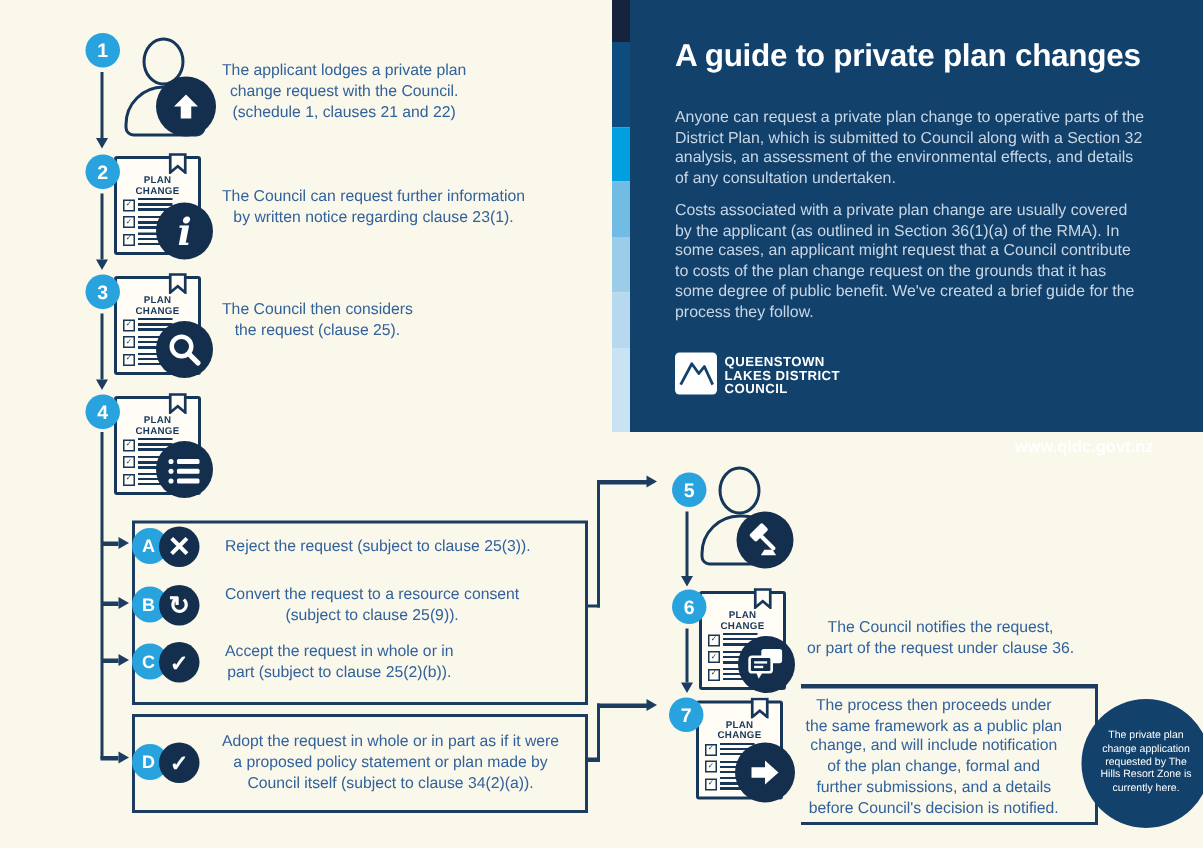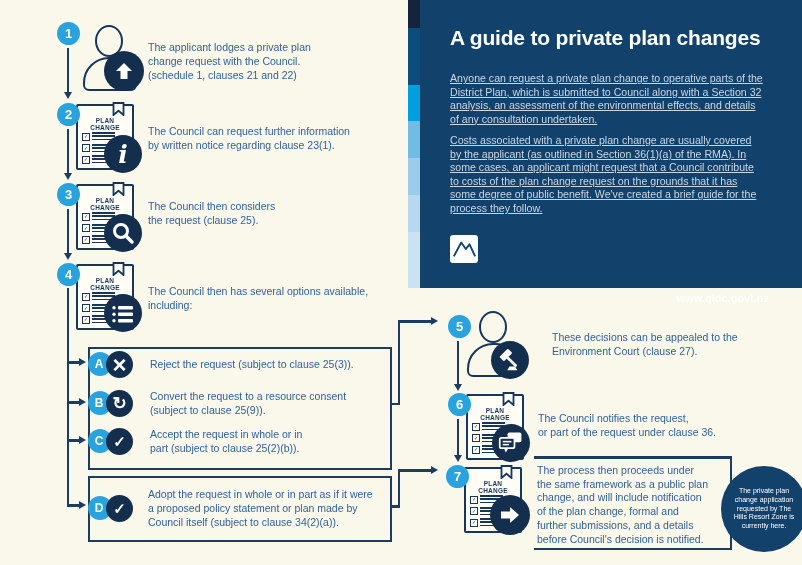--- a/index.html
+++ b/index.html
@@ -6,21 +6,21 @@
   body{font-family:"Liberation Sans",sans-serif;}
   #stage{position:relative;width:802px;height:565px;background:#faf7eb;overflow:hidden;}
 
   
   .ln{position:absolute;background:#1c3c60;}
   .ah-r{position:absolute;width:0;height:0;border-top:4.5px solid transparent;border-bottom:4.5px solid transparent;border-left:7.5px solid #1c3c60;}
   .ah-d{position:absolute;width:0;height:0;border-left:4.5px solid transparent;border-right:4.5px solid transparent;border-top:7.5px solid #1c3c60;}
 
   .badge{position:absolute;width:23px;height:23px;border-radius:50%;background:#29a3de;display:flex;align-items:center;justify-content:center;color:#fff;font-weight:bold;font-size:13px;z-index:4;}
   .icon-circle{position:absolute;border-radius:50%;background:#132f4d;display:flex;align-items:center;justify-content:center;color:#fff;z-index:3;}
-  .txt{position:absolute;color:#31629b;font-size:10.5px;line-height:14px;white-space:pre-line;}
+  .txt{position:absolute;color:#31629b;font-size:10.5px;line-height:14px;white-space:pre-line;text-align:center;}
 
   
   .doc{position:absolute;width:54px;height:62px;background:#fffdf6;border:2.5px solid #16365a;border-radius:2px;z-index:2;}
   .doc .bookmark{position:absolute;top:-4px;right:7px;}
   .doc-label{margin-top:11px;text-align:center;font-size:6.5px;line-height:7px;font-weight:bold;color:#16365a;white-space:pre-line;letter-spacing:.2px;}
   .doc-list{position:absolute;left:4px;bottom:4px;}
   .doc-row{display:flex;align-items:center;margin-top:2.5px;}
   .cb{width:6px;height:6px;border:1.3px solid #16365a;display:flex;align-items:center;justify-content:center;margin-right:2px;color:#16365a;}
   .cb::before{content:"✓";font-size:5px;line-height:5px;}
   .lines{width:23px;height:9px;background:repeating-linear-gradient(to bottom,#16365a 0 1.6px,transparent 1.6px 3.4px);}
@@ -38,21 +38,21 @@
   .glyph-info::before{content:"i";font-family:"DejaVu Serif",serif;font-style:italic;font-weight:bold;font-size:25px;line-height:25px;}
 
   
   .obox{position:absolute;border:2.5px solid #1c3c60;background:transparent;}
 
   
   #panel{position:absolute;left:420px;top:0;width:382px;height:288px;background:#12416b;}
   #strip{position:absolute;left:408px;top:0;width:12px;height:288px;}
   #strip div{width:12px;}
   .panel-title{position:absolute;left:30px;top:26px;color:#fff;font-size:21px;font-weight:bold;letter-spacing:-0.2px;}
-  .panel-p{position:absolute;left:30px;color:#c9d7e5;font-size:10.6px;line-height:13.6px;white-space:pre-line;text-decoration:underline;}
+  .panel-p{position:absolute;left:30px;color:#c9d7e5;font-size:10.6px;line-height:13.6px;white-space:pre-line;}
   .logo-box{position:absolute;left:30px;top:235px;width:28px;height:28px;background:#fff;border-radius:3px;display:flex;align-items:center;justify-content:center;}
   .logo-text{position:absolute;left:63px;top:237px;color:#fff;font-size:8.8px;line-height:9px;font-weight:bold;white-space:pre-line;letter-spacing:.3px;}
   .panel-url{position:absolute;right:33px;top:251px;color:#fff;font-size:11px;font-weight:bold;margin-top:41px;}
 
   
   .note-circle{position:absolute;left:721px;top:466px;width:86px;height:86px;border-radius:50%;background:#12416b;display:flex;align-items:center;justify-content:center;text-align:center;color:#fff;font-size:7px;line-height:8.8px;white-space:pre-line;z-index:6;}
 
   
   .bracket{position:absolute;background:#1c3c60;z-index:1;}
 </style>
@@ -80,20 +80,23 @@
 by the applicant (as outlined in Section 36(1)(a) of the RMA). In
 some cases, an applicant might request that a Council contribute
 to costs of the plan change request on the grounds that it has
 some degree of public benefit. We've created a brief guide for the
 process they follow.</div>
     <div class="logo-box">
       <svg width="26" height="26" viewBox="0 0 28 28">
           <path d="M3 22 L11 7 L16 14 L20 9 L26 22" fill="none" stroke="#12416b" stroke-width="2" stroke-linejoin="round"></path>
         </svg>
     </div>
+    <div class="logo-text">QUEENSTOWN
+LAKES DISTRICT
+COUNCIL</div>
     <div class="panel-url">www.qldc.govt.nz</div>
   </div>
 
   <div class="badge" style="left:57px;top:22px">
       <span>1</span>
     </div>
   <div class="p-head" style="left:95px;top:25px"></div>
   <div class="p-body" style="left:83px;top:57px"></div>
   <div class="icon-circle" style="left:104px;top:51px;width:40px;height:40px">
     <svg width="20" height="20" viewBox="0 0 20 20">
@@ -198,22 +201,20 @@
   <div class="icon-circle" style="left:104px;top:294px;width:38px;height:38px">
     <svg width="24" height="20" viewBox="0 0 24 20">
       <circle cx="3" cy="4.7" r="1.7" fill="#fff"></circle>
         <rect x="7" y="3" width="15" height="3.4" rx="1" fill="#fff"></rect>
       <circle cx="3" cy="11.2" r="1.7" fill="#fff"></circle>
         <rect x="7" y="9.5" width="15" height="3.4" rx="1" fill="#fff"></rect>
       <circle cx="3" cy="17.7" r="1.7" fill="#fff"></circle>
         <rect x="7" y="16" width="15" height="3.4" rx="1" fill="#fff"></rect>
     </svg>
   </div>
-  <div class="txt" style="left:148px;top:284px">The Council then has several options available,
-including:</div>
 
   <div class="ln" style="left:66.5px;top:288px;width:2.5px;height:218px"></div>
 
   <div class="ln" style="left:68px;top:361px;width:11px;height:2.5px"></div>
   <div class="ah-r" style="left:79px;top:357.5px"></div>
   <div class="ln" style="left:68px;top:401px;width:11px;height:2.5px"></div>
   <div class="ah-r" style="left:79px;top:397.5px"></div>
   <div class="ln" style="left:68px;top:439px;width:11px;height:2.5px"></div>
   <div class="ah-r" style="left:79px;top:435.5px"></div>
 
@@ -266,22 +267,20 @@
     </div>
   <div class="p-head" style="left:479px;top:311px"></div>
   <div class="p-body" style="left:467px;top:343px"></div>
   <div class="icon-circle" style="left:491px;top:341px;width:38px;height:38px">
     <svg width="24" height="24" viewBox="0 0 26 26">
       <rect x="2" y="4" width="13" height="7" rx="1.5" transform="rotate(-45 8.5 7.5)" fill="#fff"></rect>
       <line x1="11" y1="11" x2="19" y2="19" stroke="#fff" stroke-width="3" stroke-linecap="round"></line>
       <path d="M10 24 H21 L18.5 20 H12.5 Z" fill="#fff"></path>
     </svg>
   </div>
-  <div class="txt" style="left:552px;top:330px">These decisions can be appealed to the
-Environment Court (clause 27).</div>
   <div class="ln" style="left:456.5px;top:341px;width:2.5px;height:43px"></div>
   <div class="ah-d" style="left:453.5px;top:384px"></div>
 
   <div class="badge" style="left:448px;top:393px">
       <span>6</span>
     </div>
   <div class="doc" style="left:466px;top:394px">
     <svg class="bookmark" width="13" height="14" viewBox="0 0 13 14">
         <path d="M1.5 1 H11.5 V13 L6.5 8.8 L1.5 13 Z" fill="#fffdf6" stroke="#16365a" stroke-width="1.8"></path>
       </svg>

